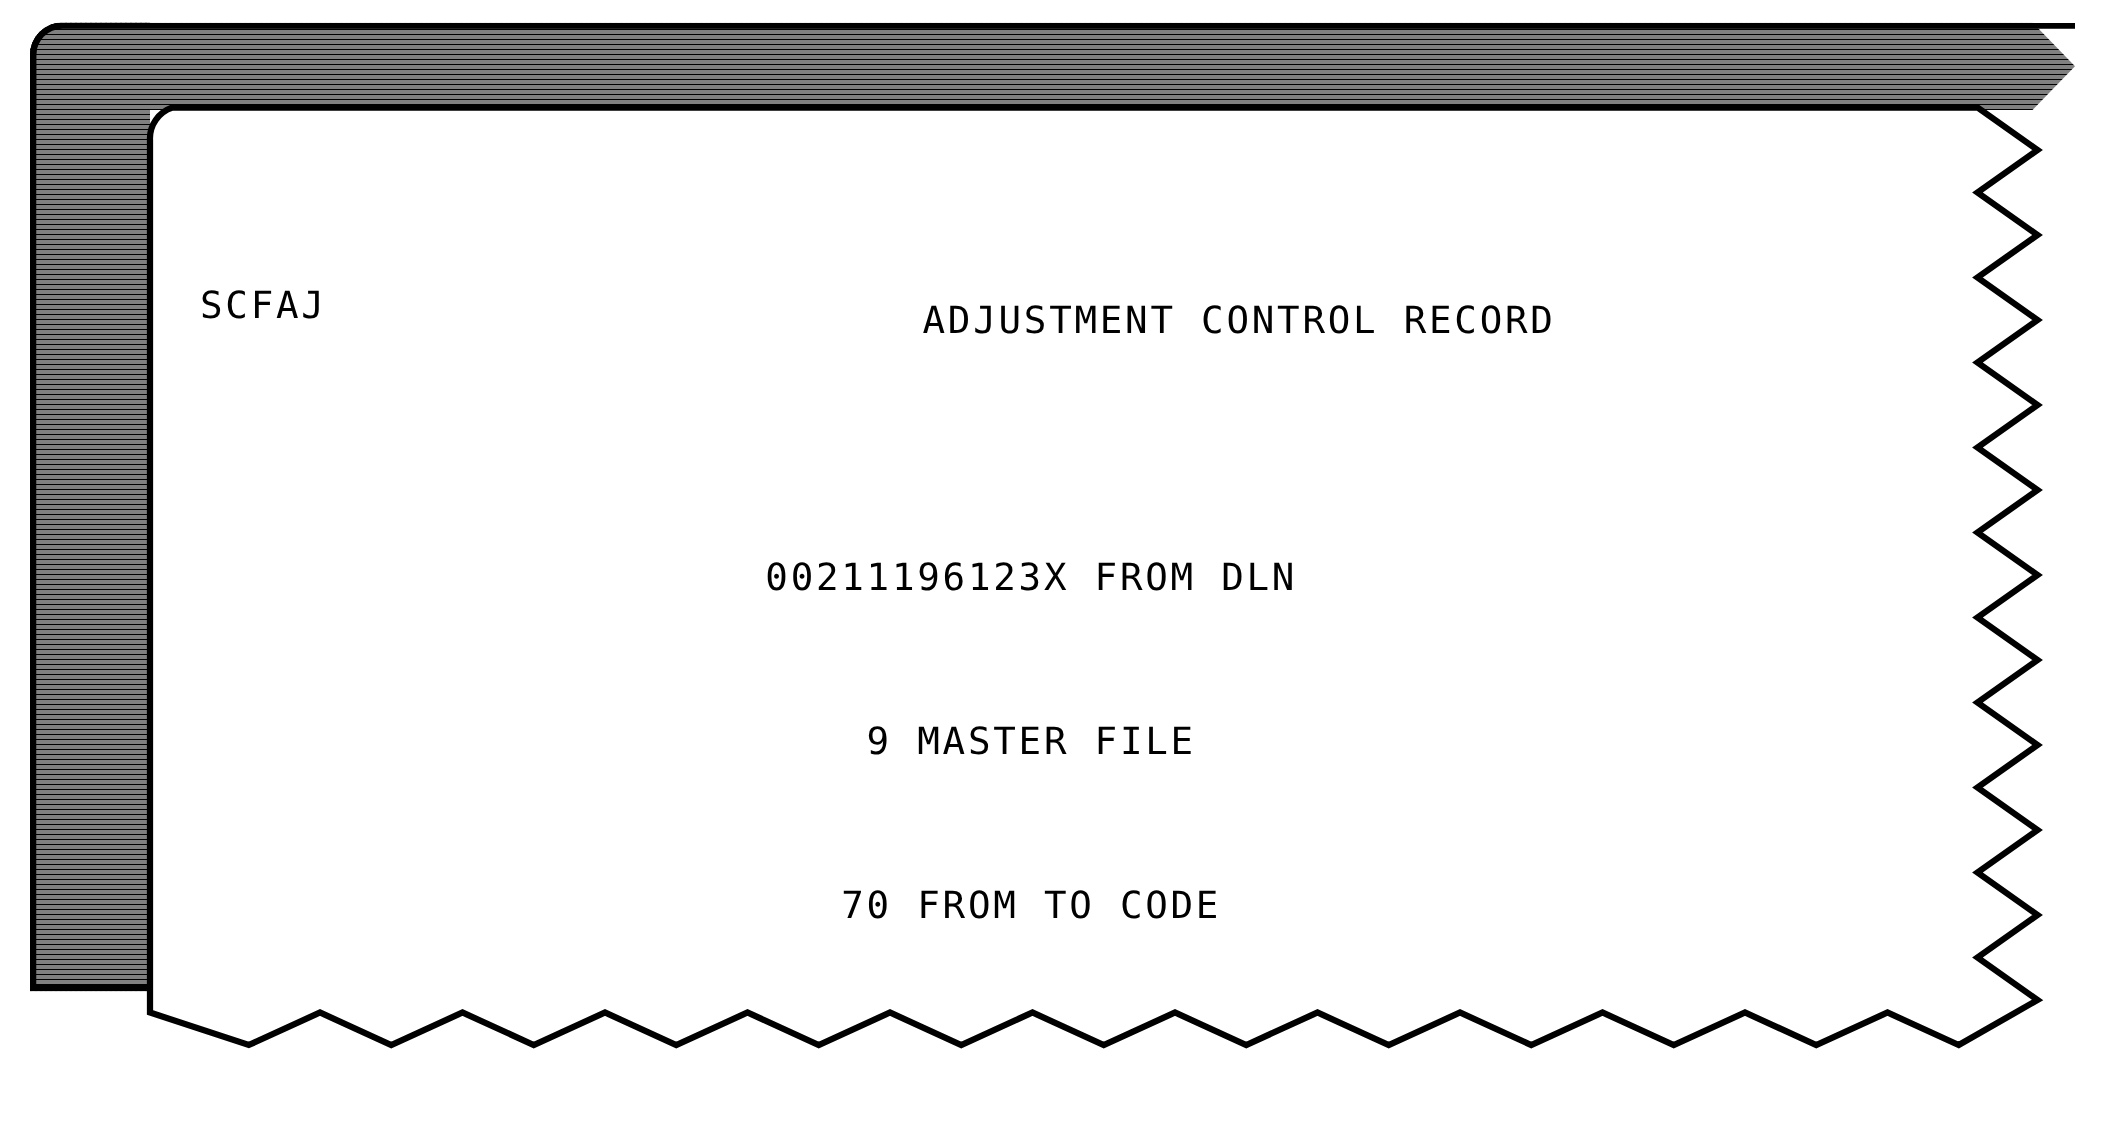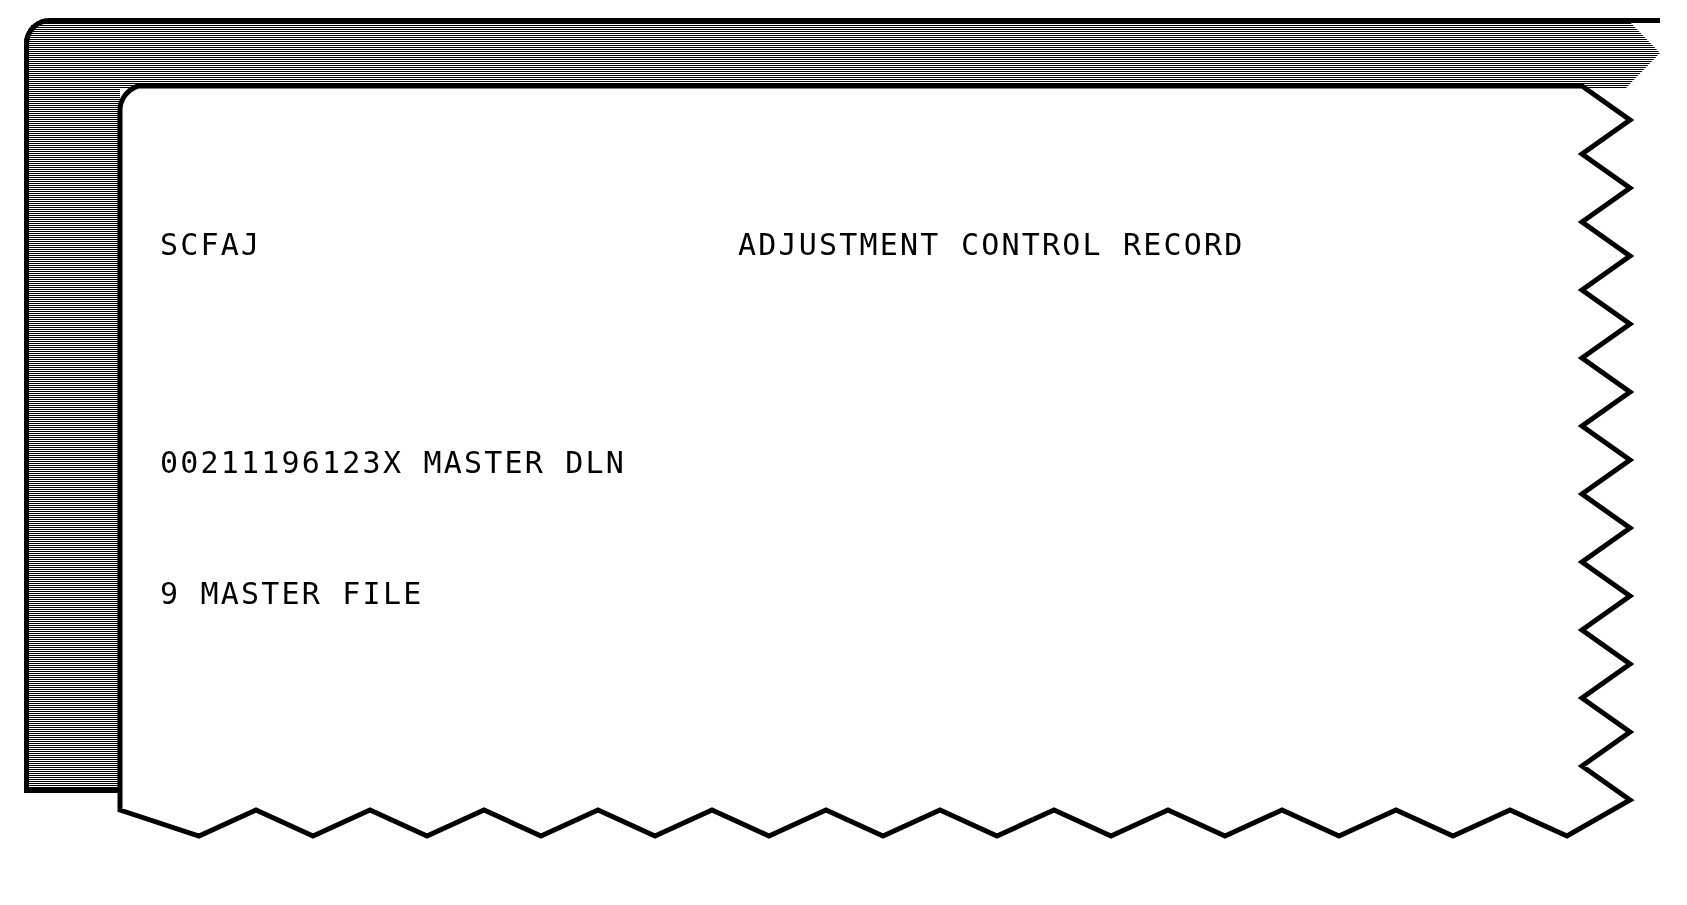--- a/index.html
+++ b/index.html
@@ -12,20 +12,21 @@
     height: 905px;
     overflow: hidden;
     font-family: "DejaVu Sans Mono", monospace;
   }
 
   #stage {
     position: relative;
     width: 1687px;
     height: 905px;
     background: #ffffff;
+    text-align: center;
   }
 
   
   .dither-layer {
     position: absolute;
     background-color: #000000;
     background-image:
       repeating-linear-gradient(0deg,
         rgba(255,255,255,0) 0px, rgba(255,255,255,0) 1px,
         rgba(255,255,255,1) 1px, rgba(255,255,255,1) 2px),
@@ -119,21 +120,21 @@
     margin-bottom: 43.6px;
   }
   #screen-id {
     position: absolute;
     left: 0;
     top: 0;
   }
   #report-title {
     position: absolute;
     left: 578px;
-    top: 0;
+    top: 12px;
   }
   .print-line {
     display: block;
     height: 43.6px;
   }
 </style>
 </head>
 <body>
 
 <div id="stage">
@@ -199,22 +200,23 @@
           A 26 26 0 0 1 26 2
           Z" fill="#ffffff" stroke="#000000" stroke-width="5" stroke-linejoin="miter"></path>
     </svg>
 
     <div id="printout">
       <div id="header-row">
         <span id="screen-id">SCFAJ</span>
         <span id="report-title">ADJUSTMENT CONTROL RECORD</span>
       </div>
 
-      <span class="print-line">00211196123X MASTER DLN</span>
+      <span class="print-line">00211196123X FROM DLN</span>
       <span class="print-line">9 MASTER FILE</span>
+      <span class="print-line">70 FROM TO CODE</span>
       
       
       
       
       
       
       
       
     </div>
   </div>

